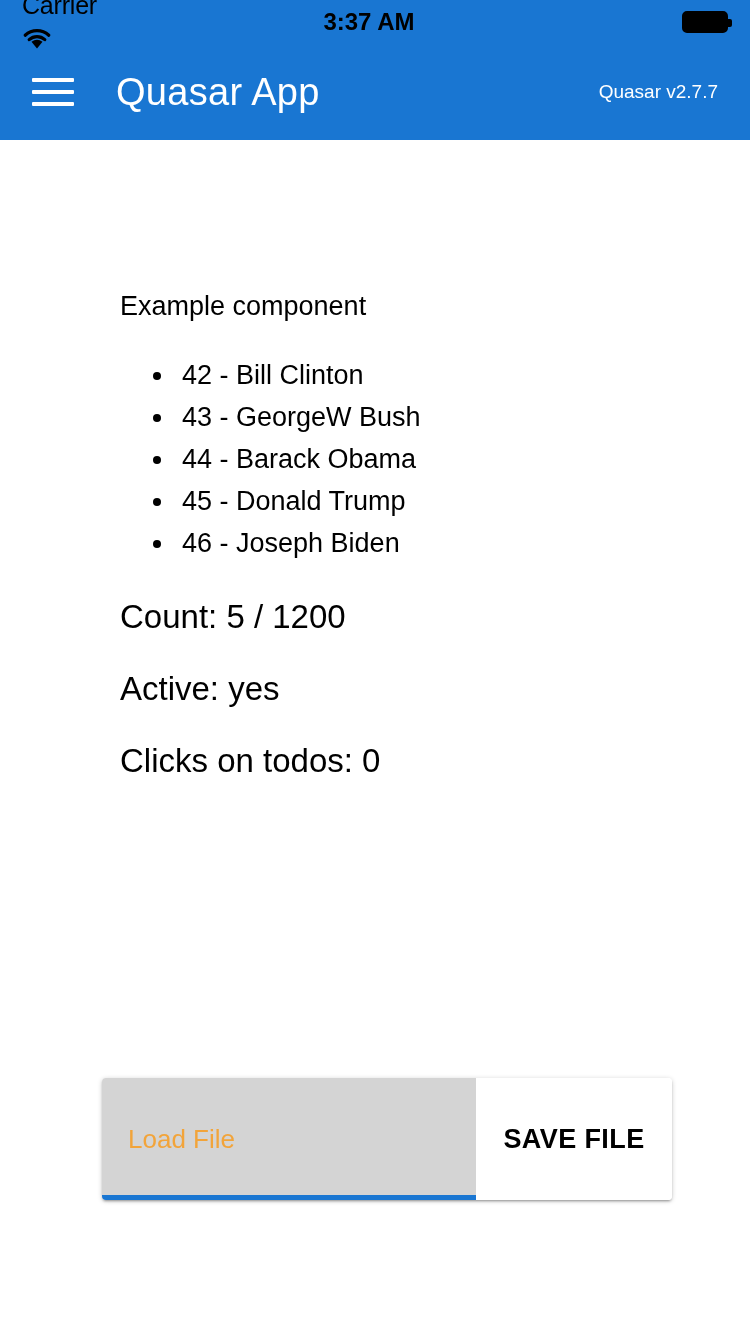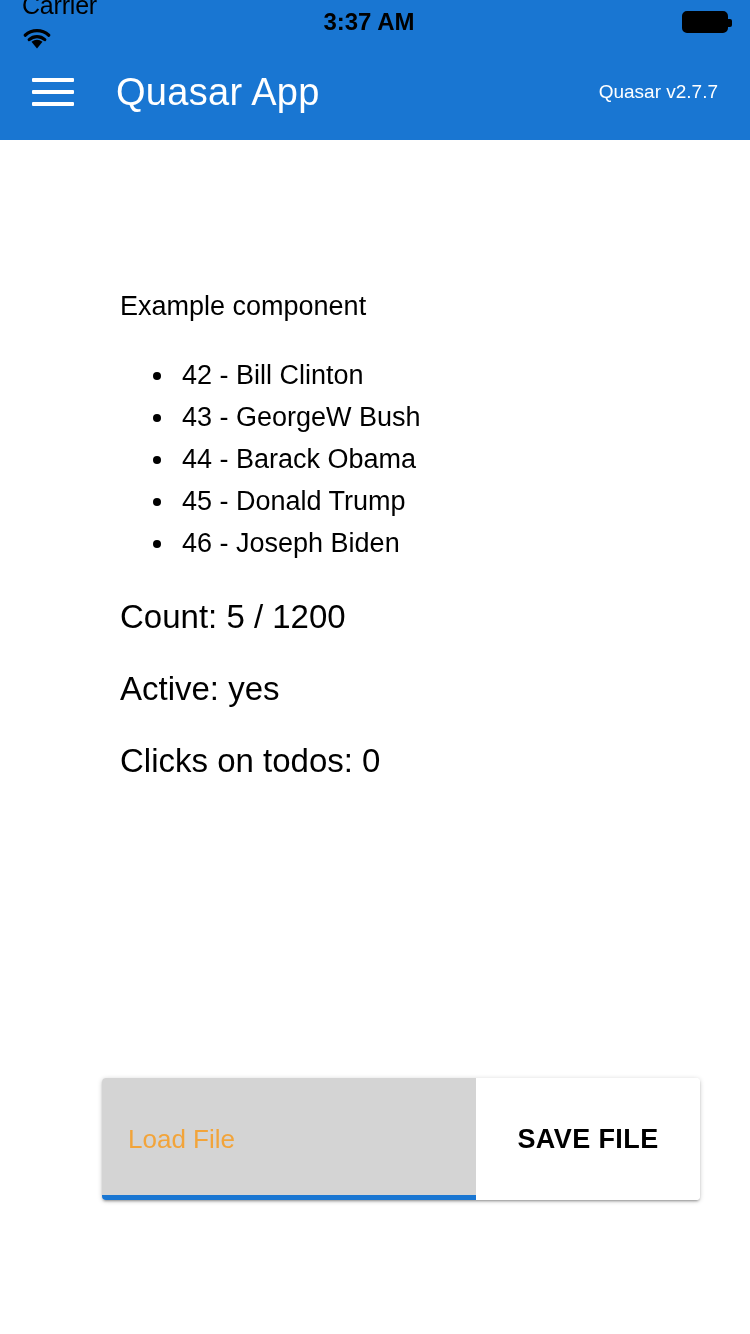--- a/index.html
+++ b/index.html
@@ -165,21 +165,21 @@
   }
   .load-file-btn .underline {
     position: absolute;
     left: 0;
     bottom: 0;
     height: 5px;
     width: 100%;
     background: #1976d2;
   }
   .save-file-btn {
-    width: 224px;
+    width: 196px;
     height: 122px;
     background: #fff;
     border: none;
     font-size: 27px;
     font-weight: bold;
     color: #000;
     cursor: pointer;
     letter-spacing: 0.4px;
   }
 </style>

